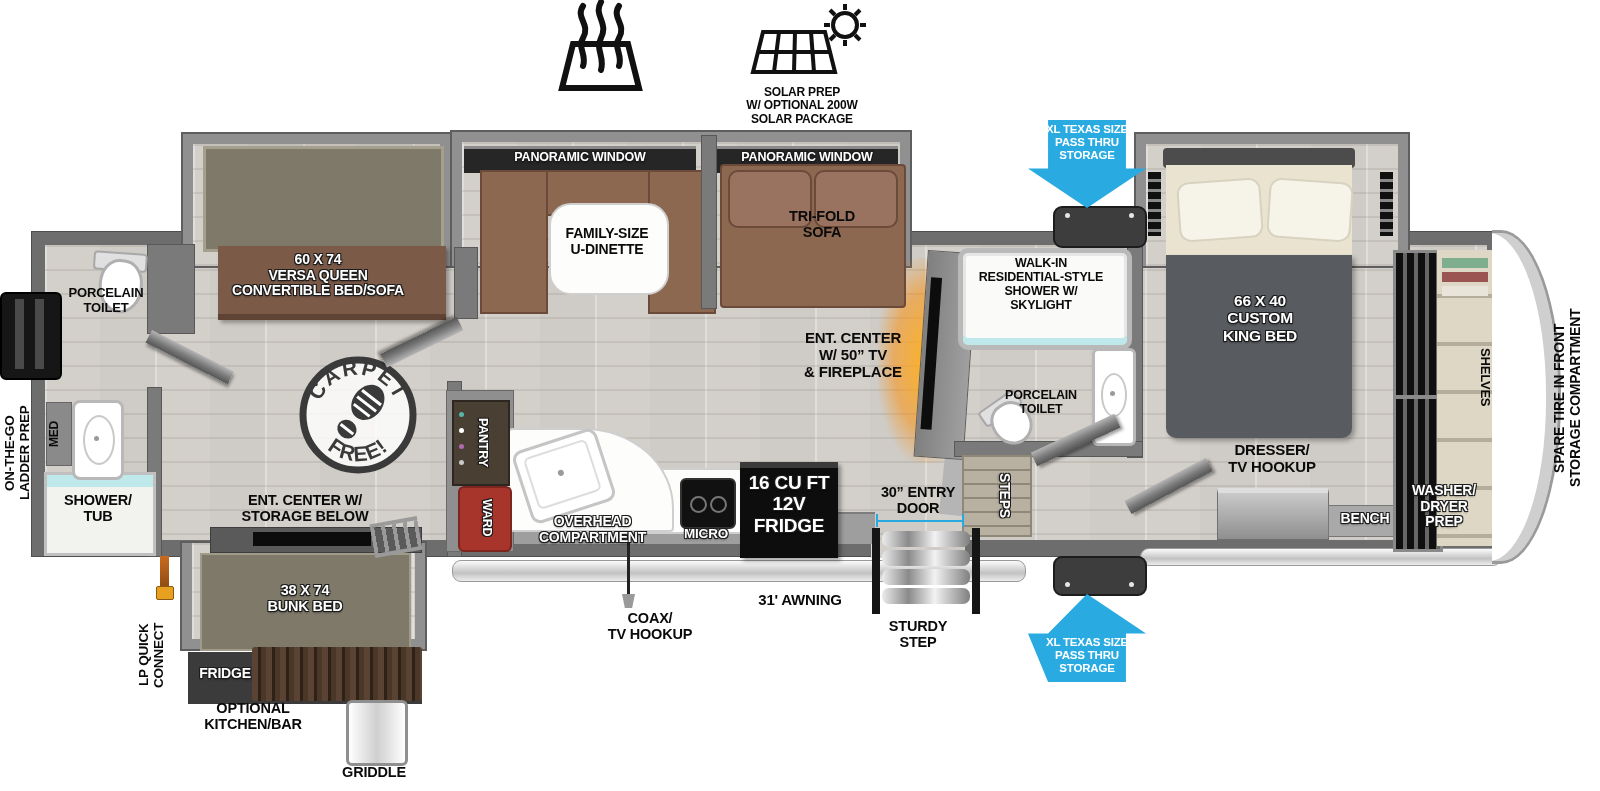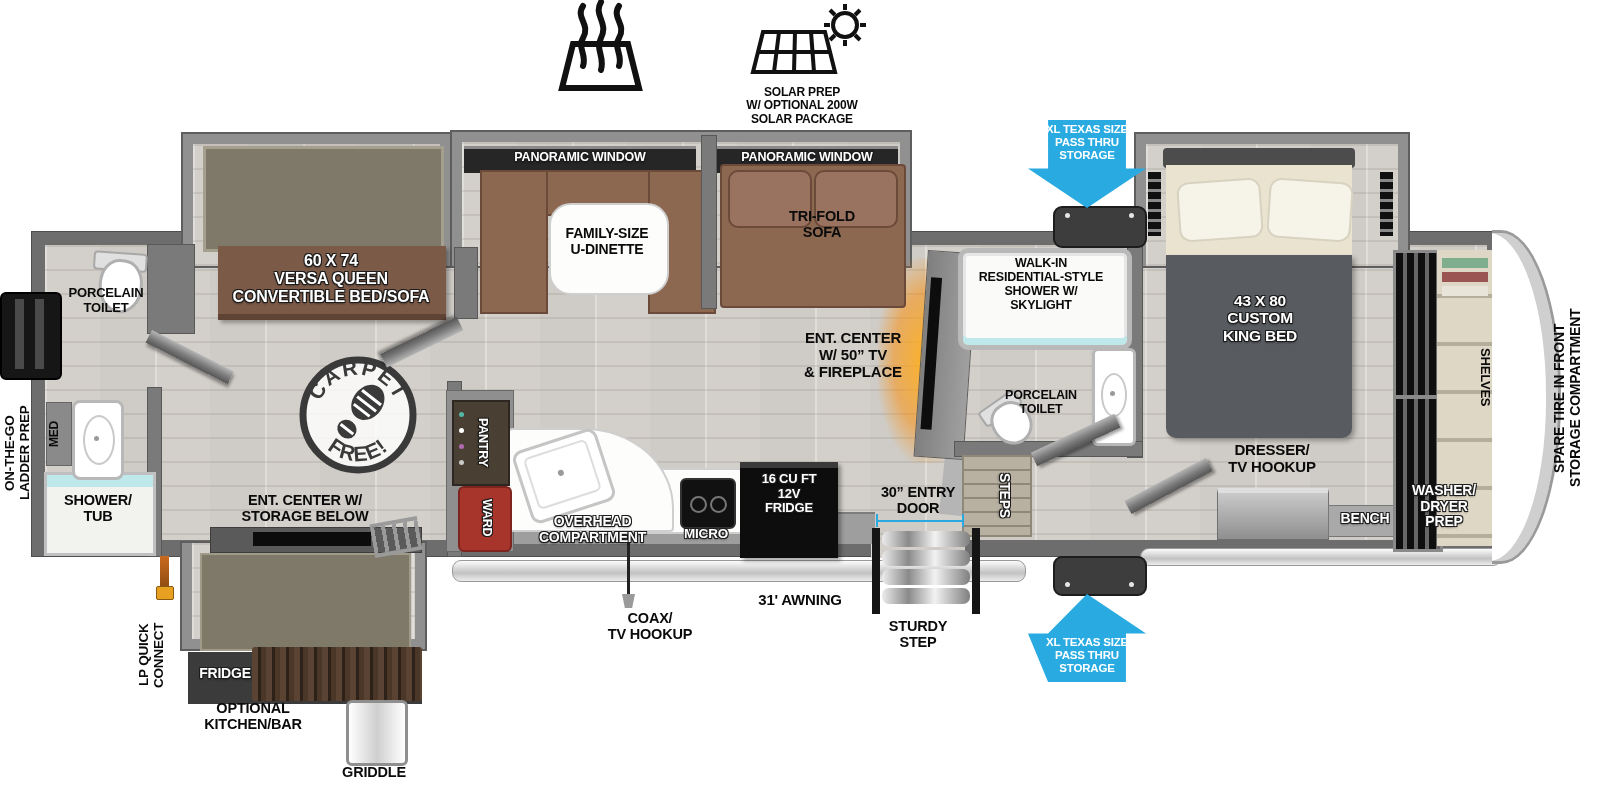--- a/index.html
+++ b/index.html
@@ -72,21 +72,21 @@
   <div class="abs molding" style="left:1140px;top:548px;width:360px;height:16px;z-index:3"></div>
 
   <div class="abs" style="left:1492px;top:230px;width:66px;height:328px;background:#fff;border:3px solid #9a9a9a;
        border-left:none;border-radius:0 60px 60px 0 / 0 164px 164px 0;box-shadow:inset -12px 0 0 #cfcfcf;z-index:15"></div>
   <div class="lbl vup" style="left:1552px;top:278px;width:46px;height:240px;font-size:14px">SPARE TIRE IN FRONT
 STORAGE COMPARTMENT</div>
 
   <div class="abs slide floor" style="left:183px;top:134px;width:247px;height:122px;border-bottom:none;z-index:4"></div>
   <div class="abs" style="left:203px;top:146px;width:235px;height:100px;background:#7e7969;border:3px solid #a59f8e;z-index:10"></div>
   <div class="abs" style="left:218px;top:246px;width:228px;height:68px;background:#7b5a48;border-bottom:6px solid #5f4436;box-shadow:3px 3px 4px rgba(0,0,0,.3);z-index:10"></div>
-  <div class="lbl w" style="left:221px;top:252px;width:220px;font-size:16px">60 X 74
+  <div class="lbl w" style="left:208px;top:252px;width:220px;font-size:14px">60 X 74
 VERSA QUEEN
 CONVERTIBLE BED/SOFA</div>
 
   <div class="abs slide floor" style="left:452px;top:132px;width:438px;height:124px;border-bottom:none;z-index:4"></div>
   <div class="abs iwall" style="left:702px;top:136px;width:14px;height:172px;z-index:11"></div>
   <div class="abs" style="left:464px;top:146px;width:232px;height:24px;background:#262626;border-top:3px solid #8a8a8a;z-index:10"></div>
   <div class="lbl w" style="left:470px;top:150px;width:220px;font-size:12.5px">PANORAMIC WINDOW</div>
   <div class="abs" style="left:716px;top:146px;width:182px;height:24px;background:#262626;border-top:3px solid #8a8a8a;z-index:10"></div>
   <div class="lbl w" style="left:716px;top:150px;width:182px;font-size:12.5px">PANORAMIC WINDOW</div>
 
@@ -104,21 +104,21 @@
 SOFA</div>
 
   <div class="abs slide floor" style="left:1136px;top:134px;width:252px;height:122px;border-bottom:none;z-index:4"></div>
   <div class="abs" style="left:1148px;top:172px;width:13px;height:64px;background:repeating-linear-gradient(180deg,#101010 0 7px,#8a8a8a 7px 10px);z-index:10"></div>
   <div class="abs" style="left:1380px;top:172px;width:13px;height:64px;background:repeating-linear-gradient(180deg,#101010 0 7px,#8a8a8a 7px 10px);z-index:10"></div>
   <div class="abs" style="left:1163px;top:148px;width:192px;height:20px;background:#4c4c4c;border-radius:4px;z-index:10"></div>
   <div class="abs" style="left:1166px;top:165px;width:186px;height:92px;background:#e9e3d0;z-index:10"></div>
   <div class="abs" style="left:1178px;top:180px;width:80px;height:56px;background:#f6f3e8;border:2px solid #d8d2c0;border-radius:12px;transform:rotate(-4deg);z-index:11"></div>
   <div class="abs" style="left:1268px;top:180px;width:80px;height:56px;background:#f6f3e8;border:2px solid #d8d2c0;border-radius:12px;transform:rotate(4deg);z-index:11"></div>
   <div class="abs" style="left:1166px;top:255px;width:186px;height:183px;background:#585b60;border-radius:0 0 10px 10px;box-shadow:3px 3px 5px rgba(0,0,0,.3);z-index:10"></div>
-  <div class="lbl w" style="left:1190px;top:292px;width:140px;font-size:15.5px">43 X 80
+  <div class="lbl w" style="left:1190px;top:292px;width:140px;font-size:15.5px">66 X 40
 CUSTOM
 KING BED</div>
 
   <div class="lbl" style="left:1197px;top:442px;width:150px;font-size:15px">DRESSER/
 TV HOOKUP</div>
   <div class="abs" style="left:1217px;top:488px;width:110px;height:46px;background:linear-gradient(180deg,#c9c9c9,#8f8f8f);border:1px solid #707070;border-top:5px solid #dedede;z-index:10"></div>
   <div class="abs" style="left:1328px;top:505px;width:74px;height:30px;background:#a9a9a9;border:1px solid #777;z-index:10"></div>
   <div class="lbl w" style="left:1328px;top:511px;width:74px;font-size:14px">BENCH</div>
   <div class="abs door" style="left:1128px;top:500px;width:92px;height:15px;transform:rotate(-28deg);transform-origin:left center"></div>
 
@@ -237,21 +237,21 @@
   <div class="lbl w" style="left:505px;top:514px;width:175px;font-size:14px">OVERHEAD
 COMPARTMENT</div>
 
   <div class="abs" style="left:680px;top:478px;width:52px;height:47px;background:#111;border:2px solid #333;border-radius:6px;z-index:11">
     <div style="position:absolute;left:8px;top:16px;width:13px;height:13px;border:2px solid #777;border-radius:50%"></div>
     <div style="position:absolute;left:28px;top:16px;width:13px;height:13px;border:2px solid #777;border-radius:50%"></div>
   </div>
   <div class="lbl w" style="left:674px;top:526px;width:64px;font-size:13.5px">MICRO</div>
 
   <div class="abs" style="left:740px;top:462px;width:98px;height:90px;background:#0d0d0d;border-top:6px solid #3a3a3a;box-shadow:3px 3px 4px rgba(0,0,0,.35);z-index:11"></div>
-  <div class="lbl w" style="left:744px;top:472px;width:90px;font-size:13px">16 CU FT
+  <div class="lbl w" style="left:744px;top:472px;width:90px;font-size:19px">16 CU FT
 12V
 FRIDGE</div>
 
   <div class="abs floor" style="left:871px;top:538px;width:94px;height:20px;z-index:8"></div>
   <div class="lbl" style="left:858px;top:484px;width:120px;font-size:14.5px">30” ENTRY
 DOOR</div>
   <div class="abs" style="left:876px;top:520px;width:88px;border-top:2px solid #2aa9e0;z-index:30"></div>
   <div class="abs" style="left:876px;top:514px;width:2px;height:13px;background:#2aa9e0;z-index:30"></div>
   <div class="abs" style="left:962px;top:514px;width:2px;height:13px;background:#2aa9e0;z-index:30"></div>
   <div class="abs" style="left:872px;top:528px;width:92px;height:86px;border-left:8px solid #151515;border-right:8px solid #151515;z-index:20">
@@ -296,20 +296,22 @@
   <div class="lbl" style="left:225px;top:492px;width:160px;font-size:14.5px">ENT. CENTER W/
 STORAGE BELOW</div>
   <div class="abs" style="left:210px;top:527px;width:210px;height:24px;background:#5a5a5a;border:1px solid #3d3d3d;z-index:12">
     <div style="position:absolute;left:42px;top:4px;width:118px;height:14px;background:#0c0c0c"></div>
   </div>
   <div class="abs" style="left:372px;top:520px;width:48px;height:26px;transform:rotate(-10deg);border-top:4px solid #9a9a9a;border-bottom:4px solid #9a9a9a;
        background:repeating-linear-gradient(90deg,#9a9a9a 0 4px,transparent 4px 11px);z-index:13"></div>
 
   <div class="abs slide floor" style="left:182px;top:543px;width:223px;height:96px;border-top:none;z-index:7"></div>
   <div class="abs" style="left:200px;top:553px;width:207px;height:94px;background:#7e7969;border:2px solid #a09a89;z-index:10"></div>
+  <div class="lbl w" style="left:215px;top:582px;width:180px;font-size:14.5px">38 X 74
+BUNK BED</div>
 
   <div class="abs" style="left:188px;top:652px;width:234px;height:52px;background:#3b3b3b;z-index:9"></div>
   <div class="abs" style="left:252px;top:647px;width:170px;height:54px;border-radius:3px;z-index:10;
        background:repeating-linear-gradient(90deg,#5a4332 0 6px,#2e2117 6px 9px,#4a3727 9px 14px)"></div>
   <div class="lbl w" style="left:190px;top:666px;width:70px;font-size:14px;z-index:41">FRIDGE</div>
   <div class="abs" style="left:346px;top:700px;width:56px;height:60px;background:linear-gradient(90deg,#fff,#cfcfcf 50%,#fff);border:3px solid #8f8f8f;border-radius:6px;z-index:10"></div>
   <div class="lbl" style="left:178px;top:700px;width:150px;font-size:14.5px">OPTIONAL
 KITCHEN/BAR</div>
   <div class="lbl" style="left:334px;top:764px;width:80px;font-size:14.5px">GRIDDLE</div>
 

